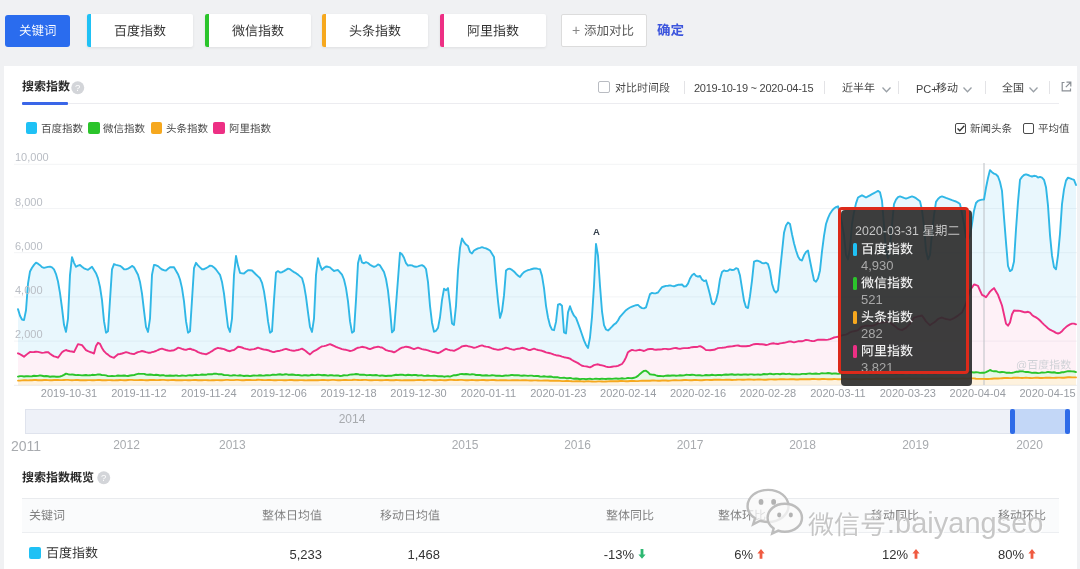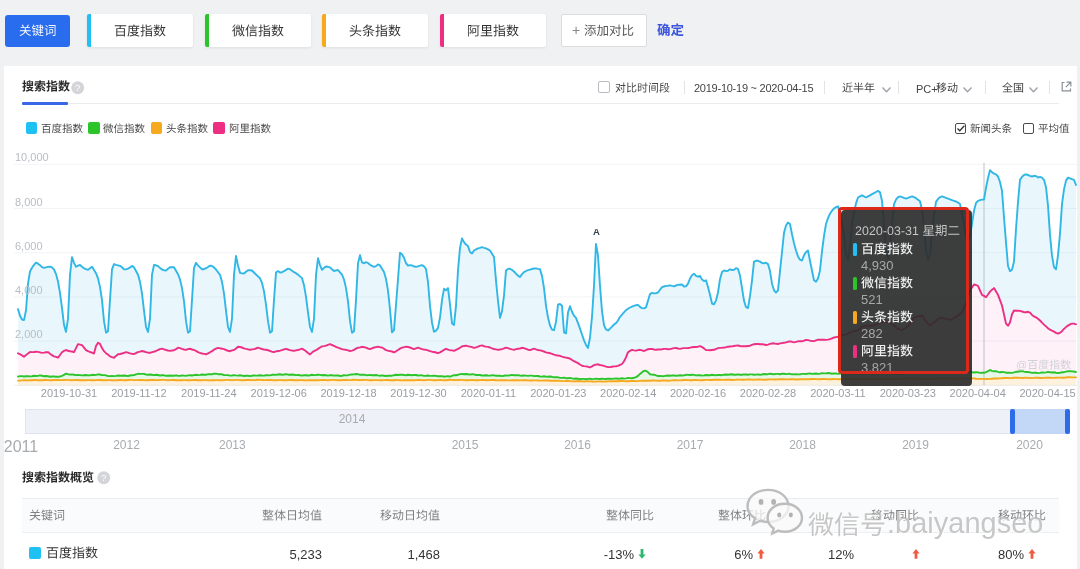--- a/index.html
+++ b/index.html
@@ -169,21 +169,21 @@
 <div class="abs" style="left:853px;top:344.5px;width:3.5px;height:13px;background:#ed2f84;border-radius:1.5px"></div>
 <svg style="position:absolute;left:861.0px;top:344.0px;overflow:visible" width="52.0" height="16.2">
     <path transform="translate(0,11.44)" fill="#f0f0f0" d="M5.0 -10.1V-9.0H10.3V-0.4C10.3 -0.1 10.3 -0.0 10.0 0.0C9.7 0.0 8.7 0.0 7.7 -0.0C7.9 0.3 8.0 0.8 8.1 1.1C9.5 1.1 10.3 1.1 10.8 0.9C11.3 0.7 11.5 0.4 11.5 -0.3V-9.0H12.6V-10.1ZM5.4 -7.3V-1.5H6.4V-2.5H9.1V-7.3ZM6.4 -6.2H8.0V-3.5H6.4ZM1.0 -10.4V1.1H2.1V-9.3H3.5C3.3 -8.4 2.9 -7.3 2.6 -6.5C3.5 -5.5 3.7 -4.6 3.7 -3.9C3.7 -3.5 3.6 -3.2 3.4 -3.1C3.3 -3.0 3.2 -3.0 3.0 -3.0C2.8 -3.0 2.6 -3.0 2.4 -3.0C2.5 -2.7 2.6 -2.2 2.6 -1.9C2.9 -1.9 3.2 -1.9 3.5 -1.9C3.8 -2.0 4.0 -2.1 4.2 -2.2C4.6 -2.5 4.8 -3.1 4.8 -3.8C4.8 -4.6 4.6 -5.5 3.7 -6.6C4.1 -7.6 4.5 -8.9 4.9 -10.0L4.1 -10.5L3.9 -10.4Z M16.2 -7.0H19.0V-5.6H16.2ZM20.1 -7.0H23.0V-5.6H20.1ZM16.2 -9.4H19.0V-8.0H16.2ZM20.1 -9.4H23.0V-8.0H20.1ZM14.6 -3.2V-2.0H18.9V-0.4H13.7V0.7H25.4V-0.4H20.2V-2.0H24.7V-3.2H20.2V-4.5H24.2V-10.5H15.0V-4.5H18.9V-3.2Z M36.8 -10.3C35.9 -9.9 34.3 -9.4 32.9 -9.1V-10.9H31.7V-7.3C31.7 -6.0 32.1 -5.7 33.8 -5.7C34.1 -5.7 36.2 -5.7 36.6 -5.7C38.0 -5.7 38.3 -6.1 38.5 -7.9C38.2 -8.0 37.6 -8.2 37.4 -8.4C37.3 -7.0 37.2 -6.8 36.5 -6.8C36.0 -6.8 34.2 -6.8 33.9 -6.8C33.1 -6.8 32.9 -6.9 32.9 -7.3V-8.1C34.5 -8.4 36.4 -8.9 37.7 -9.4ZM32.8 -1.6H36.7V-0.5H32.8ZM32.8 -2.6V-3.7H36.7V-2.6ZM31.7 -4.7V1.1H32.8V0.5H36.7V1.0H37.9V-4.7ZM28.3 -11.0V-8.4H26.5V-7.3H28.3V-4.7C27.5 -4.5 26.9 -4.3 26.4 -4.2L26.7 -3.0L28.3 -3.5V-0.3C28.3 -0.1 28.2 -0.0 28.0 -0.0C27.9 -0.0 27.3 -0.0 26.8 -0.1C26.9 0.3 27.1 0.8 27.1 1.1C28.0 1.1 28.6 1.1 29.0 0.9C29.3 0.7 29.5 0.4 29.5 -0.3V-3.8L31.1 -4.3L31.0 -5.4L29.5 -5.0V-7.3H30.9V-8.4H29.5V-11.0Z M44.7 -10.8C44.4 -10.3 44.0 -9.5 43.7 -9.1L44.5 -8.7C44.9 -9.1 45.3 -9.8 45.7 -10.3ZM40.0 -10.3C40.4 -9.8 40.7 -9.1 40.8 -8.6L41.7 -9.0C41.6 -9.5 41.3 -10.2 40.9 -10.7ZM44.1 -3.2C43.8 -2.7 43.5 -2.2 43.1 -1.7C42.6 -2.0 42.2 -2.2 41.8 -2.4L42.2 -3.2ZM40.3 -2.0C40.9 -1.7 41.6 -1.4 42.2 -1.1C41.4 -0.5 40.5 -0.1 39.5 0.1C39.7 0.3 39.9 0.7 40.0 1.0C41.2 0.7 42.3 0.2 43.2 -0.5C43.6 -0.3 44.0 -0.0 44.3 0.2L45.0 -0.6C44.7 -0.8 44.4 -1.0 44.0 -1.2C44.7 -2.0 45.2 -2.9 45.5 -4.1L44.9 -4.3L44.7 -4.3H42.7L43.0 -4.9L41.9 -5.1C41.8 -4.8 41.7 -4.5 41.6 -4.3H39.9V-3.2H41.1C40.8 -2.8 40.5 -2.3 40.3 -2.0ZM42.2 -11.0V-8.6H39.6V-7.6H41.8C41.2 -6.9 40.3 -6.2 39.4 -5.8C39.6 -5.6 39.9 -5.2 40.1 -4.9C40.8 -5.3 41.6 -5.9 42.2 -6.6V-5.2H43.3V-6.9C43.9 -6.4 44.6 -5.9 44.9 -5.6L45.6 -6.5C45.3 -6.6 44.3 -7.2 43.7 -7.6H45.9V-8.6H43.3V-11.0ZM47.1 -10.9C46.8 -8.6 46.2 -6.4 45.2 -5.0C45.4 -4.9 45.9 -4.5 46.1 -4.3C46.4 -4.7 46.6 -5.2 46.9 -5.7C47.1 -4.6 47.5 -3.5 47.9 -2.6C47.2 -1.4 46.2 -0.5 44.9 0.1C45.1 0.4 45.4 0.9 45.5 1.1C46.8 0.5 47.8 -0.4 48.5 -1.4C49.1 -0.4 49.9 0.4 50.9 1.0C51.1 0.7 51.4 0.2 51.7 0.0C50.6 -0.5 49.8 -1.4 49.2 -2.6C49.8 -3.9 50.3 -5.5 50.5 -7.4H51.4V-8.5H47.8C47.9 -9.2 48.1 -10.0 48.2 -10.7ZM49.4 -7.4C49.2 -6.0 48.9 -4.9 48.6 -3.9C48.1 -4.9 47.8 -6.1 47.6 -7.4Z"></path>
   </svg>
 <div class="abs" style="left:861px;top:359.5px;font-size:13px;color:#a8a8a8">3,821</div>
 <div class="abs" style="left:838px;top:207px;width:131px;height:166.5px;border:3px solid #dc2a1a;border-radius:4px"></div>
 <div class="abs" style="left:24.5px;top:409px;width:1045px;height:25px;background:#eef1f8;border:1px solid #dfe3ed"></div>
 <div class="abs" style="left:1014px;top:409px;width:52px;height:25px;background:#c3d7f7"></div>
 <div class="abs" style="left:1009.5px;top:409px;width:5px;height:25px;background:#2e6be8;border-radius:2px"></div>
 <div class="abs" style="left:1064.5px;top:409px;width:5px;height:25px;background:#2e6be8;border-radius:2px"></div>
-<div class="abs" style="left:1.0px;top:437.5px;width:40px;text-align:center;font-size:16px;color:#a8abaf">2011</div>
+<div class="abs" style="left:1.0px;top:437.5px;width:40px;text-align:right;font-size:14px;color:#a8abaf">2011</div>
 <div class="abs" style="left:106.5px;top:437.5px;width:40px;text-align:center;font-size:12px;color:#a8abaf">2012</div>
 <div class="abs" style="left:219.0px;top:437.5px;width:40px;text-align:left;font-size:12px;color:#a8abaf">2013</div>
 <div class="abs" style="left:332.0px;top:412px;width:40px;text-align:center;font-size:12px;color:#a8abaf">2014</div>
 <div class="abs" style="left:445.0px;top:437.5px;width:40px;text-align:center;font-size:12px;color:#a8abaf">2015</div>
 <div class="abs" style="left:557.5px;top:437.5px;width:40px;text-align:center;font-size:12px;color:#a8abaf">2016</div>
 <div class="abs" style="left:670.0px;top:437.5px;width:40px;text-align:center;font-size:12px;color:#a8abaf">2017</div>
 <div class="abs" style="left:782.5px;top:437.5px;width:40px;text-align:center;font-size:12px;color:#a8abaf">2018</div>
 <div class="abs" style="left:895.5px;top:437.5px;width:40px;text-align:center;font-size:12px;color:#a8abaf">2019</div>
 <div class="abs" style="left:1009.5px;top:437.5px;width:40px;text-align:center;font-size:12px;color:#a8abaf">2020</div>
 <svg style="position:absolute;left:22.0px;top:471.0px;overflow:visible" width="72.0" height="15.0">
@@ -216,21 +216,21 @@
     <path transform="translate(0,10.56)" fill="#808080" d="M4.1 -10.0C3.3 -9.6 1.9 -9.3 0.7 -9.0C0.8 -8.8 0.9 -8.5 0.9 -8.3C1.4 -8.4 1.9 -8.5 2.4 -8.6V-6.6H0.6V-5.8H2.2C1.8 -4.4 1.1 -2.9 0.4 -2.0C0.5 -1.8 0.8 -1.4 0.9 -1.2C1.4 -1.9 2.0 -3.1 2.4 -4.4V1.0H3.2V-4.6C3.6 -4.0 4.0 -3.3 4.2 -3.0L4.7 -3.7C4.5 -4.0 3.5 -5.2 3.2 -5.5V-5.8H4.7V-6.6H3.2V-8.8C3.7 -8.9 4.2 -9.1 4.6 -9.3ZM6.1 -7.1C6.5 -6.8 7.0 -6.5 7.3 -6.2C6.5 -5.7 5.5 -5.4 4.6 -5.2C4.8 -5.0 5.0 -4.7 5.1 -4.5C7.5 -5.1 9.8 -6.4 10.8 -8.7L10.2 -9.0L10.1 -8.9H7.8C8.1 -9.3 8.4 -9.6 8.6 -9.9L7.7 -10.1C7.1 -9.2 6.0 -8.2 4.6 -7.4C4.8 -7.3 5.0 -7.0 5.2 -6.8C5.9 -7.2 6.5 -7.7 7.1 -8.2H9.6C9.2 -7.6 8.7 -7.1 8.0 -6.6C7.7 -6.9 7.2 -7.3 6.8 -7.5ZM6.7 -2.3C7.2 -2.0 7.7 -1.6 8.1 -1.2C7.0 -0.5 5.7 0.0 4.3 0.3C4.5 0.5 4.7 0.8 4.8 1.0C7.8 0.3 10.4 -1.2 11.5 -4.4L10.9 -4.7L10.8 -4.6H8.7C8.9 -4.9 9.1 -5.2 9.3 -5.5L8.4 -5.7C7.8 -4.6 6.5 -3.4 4.7 -2.6C4.9 -2.4 5.2 -2.1 5.3 -2.0C6.4 -2.5 7.3 -3.1 8.0 -3.8H10.3C9.9 -3.0 9.4 -2.3 8.7 -1.8C8.4 -2.1 7.8 -2.5 7.4 -2.8Z M13.1 -9.1V-8.3H17.7V-9.1ZM19.8 -9.9C19.8 -9.0 19.8 -8.2 19.8 -7.3H18.1V-6.4H19.8C19.6 -3.7 19.1 -1.2 17.5 0.3C17.7 0.4 18.0 0.7 18.2 0.9C20.0 -0.7 20.5 -3.5 20.7 -6.4H22.4C22.3 -2.2 22.2 -0.6 21.8 -0.2C21.7 -0.1 21.6 -0.0 21.4 -0.0C21.1 -0.0 20.5 -0.0 19.8 -0.1C20.0 0.1 20.1 0.5 20.1 0.8C20.7 0.8 21.4 0.8 21.7 0.8C22.1 0.7 22.4 0.6 22.6 0.3C23.0 -0.2 23.2 -1.9 23.3 -6.9C23.3 -7.0 23.3 -7.3 23.3 -7.3H20.7C20.7 -8.2 20.7 -9.0 20.7 -9.9ZM13.1 -0.5 13.1 -0.5V-0.5C13.4 -0.7 13.8 -0.8 17.1 -1.6L17.4 -0.8L18.1 -1.0C17.9 -1.9 17.4 -3.3 16.9 -4.4L16.2 -4.2C16.4 -3.6 16.7 -3.0 16.9 -2.3L14.0 -1.7C14.5 -2.8 14.9 -4.2 15.2 -5.4H17.9V-6.2H12.6V-5.4H14.3C14.0 -4.0 13.5 -2.6 13.3 -2.2C13.1 -1.7 13.0 -1.4 12.8 -1.4C12.9 -1.1 13.0 -0.7 13.1 -0.5Z M32.1 -5.9C33.0 -4.9 34.1 -3.5 34.6 -2.7L35.3 -3.3C34.8 -4.1 33.7 -5.4 32.8 -6.4ZM24.4 -1.2 24.7 -0.4C25.6 -0.7 26.9 -1.2 28.1 -1.6L28.0 -2.4L26.8 -2.0V-5.0H27.8V-5.8H26.8V-8.4H28.1V-9.3H24.5V-8.4H25.9V-5.8H24.7V-5.0H25.9V-1.7ZM28.7 -9.3V-8.4H31.8C31.0 -6.3 29.7 -4.5 28.2 -3.3C28.5 -3.1 28.8 -2.7 29.0 -2.5C29.8 -3.3 30.6 -4.2 31.2 -5.3V0.9H32.1V-6.9C32.3 -7.4 32.6 -7.9 32.7 -8.4H35.3V-9.3Z M37.5 0.9C37.8 0.7 38.2 0.5 41.5 -0.6C41.5 -0.8 41.4 -1.2 41.4 -1.5L38.5 -0.6V-5.5H41.5V-6.4H38.5V-9.9H37.5V-0.8C37.5 -0.3 37.3 -0.0 37.1 0.1C37.2 0.3 37.4 0.6 37.5 0.9ZM42.4 -10.0V-1.0C42.4 0.3 42.7 0.6 43.9 0.6C44.1 0.6 45.5 0.6 45.7 0.6C47.0 0.6 47.2 -0.2 47.3 -2.6C47.1 -2.6 46.7 -2.8 46.4 -3.0C46.4 -0.8 46.3 -0.2 45.7 -0.2C45.4 -0.2 44.2 -0.2 44.0 -0.2C43.4 -0.2 43.3 -0.3 43.3 -1.0V-4.5C44.7 -5.3 46.1 -6.2 47.1 -7.1L46.4 -7.9C45.6 -7.1 44.5 -6.2 43.3 -5.5V-10.0Z"></path>
   </svg>
 <div class="abs" style="left:29px;top:547px;width:12px;height:12px;background:#1fc1f5;border-radius:2px"></div>
 <svg style="position:absolute;left:46.0px;top:546.0px;overflow:visible" width="52.0" height="16.2">
     <path transform="translate(0,11.44)" fill="#333333" d="M2.3 -7.3V1.1H3.3V0.2H9.9V1.1H10.9V-7.3H6.5C6.6 -7.9 6.8 -8.6 7.0 -9.3H12.2V-10.2H0.8V-9.3H5.8C5.7 -8.6 5.6 -7.9 5.5 -7.3ZM3.3 -3.1H9.9V-0.7H3.3ZM3.3 -4.0V-6.4H9.9V-4.0Z M18.0 -8.4V-7.2H15.9V-6.4H18.0V-4.3H23.1V-6.4H25.2V-7.2H23.1V-8.4H22.1V-7.2H19.0V-8.4ZM22.1 -6.4V-5.1H19.0V-6.4ZM22.8 -2.6C22.3 -2.0 21.5 -1.4 20.5 -1.0C19.6 -1.4 18.9 -2.0 18.3 -2.6ZM16.1 -3.4V-2.6H17.8L17.4 -2.5C17.9 -1.7 18.6 -1.1 19.5 -0.6C18.2 -0.2 16.9 0.0 15.5 0.1C15.6 0.4 15.8 0.7 15.9 1.0C17.5 0.8 19.1 0.5 20.5 -0.1C21.8 0.5 23.3 0.8 24.9 1.0C25.1 0.8 25.3 0.4 25.5 0.2C24.1 0.1 22.7 -0.2 21.6 -0.6C22.7 -1.2 23.7 -2.0 24.3 -3.2L23.7 -3.5L23.5 -3.4ZM19.1 -10.8C19.3 -10.4 19.5 -10.0 19.7 -9.6H14.6V-6.1C14.6 -4.1 14.5 -1.4 13.5 0.6C13.7 0.7 14.2 0.9 14.4 1.0C15.4 -1.0 15.6 -4.0 15.6 -6.1V-8.7H25.3V-9.6H20.8C20.6 -10.0 20.4 -10.6 20.1 -11.0Z M36.9 -10.2C35.9 -9.7 34.2 -9.3 32.7 -8.9V-10.9H31.7V-7.2C31.7 -6.0 32.1 -5.8 33.6 -5.8C34.0 -5.8 36.3 -5.8 36.7 -5.8C38.0 -5.8 38.3 -6.2 38.4 -7.9C38.2 -8.0 37.7 -8.1 37.5 -8.3C37.5 -6.9 37.3 -6.6 36.6 -6.6C36.1 -6.6 34.1 -6.6 33.7 -6.6C32.9 -6.6 32.7 -6.7 32.7 -7.2V-8.1C34.4 -8.4 36.3 -8.9 37.6 -9.4ZM32.7 -1.7H36.9V-0.4H32.7ZM32.7 -2.5V-3.8H36.9V-2.5ZM31.7 -4.7V1.0H32.7V0.4H36.9V1.0H37.9V-4.7ZM28.4 -10.9V-8.3H26.6V-7.4H28.4V-4.6L26.4 -4.0L26.7 -3.1L28.4 -3.6V-0.1C28.4 0.1 28.3 0.1 28.1 0.1C28.0 0.1 27.4 0.1 26.8 0.1C27.0 0.4 27.1 0.8 27.1 1.0C28.0 1.0 28.5 1.0 28.9 0.9C29.2 0.7 29.3 0.4 29.3 -0.1V-3.9L31.1 -4.4L31.0 -5.3L29.3 -4.8V-7.4H30.9V-8.3H29.3V-10.9Z M44.8 -10.7C44.5 -10.2 44.1 -9.4 43.8 -8.9L44.4 -8.6C44.8 -9.1 45.2 -9.7 45.6 -10.3ZM40.1 -10.3C40.5 -9.8 40.8 -9.0 41.0 -8.6L41.7 -8.9C41.6 -9.4 41.2 -10.1 40.9 -10.6ZM44.3 -3.4C44.0 -2.7 43.6 -2.1 43.1 -1.6C42.6 -1.9 42.1 -2.1 41.6 -2.3C41.8 -2.7 42.0 -3.0 42.2 -3.4ZM40.4 -2.0C41.1 -1.7 41.8 -1.4 42.4 -1.1C41.6 -0.5 40.6 -0.1 39.5 0.2C39.7 0.4 39.9 0.7 40.0 0.9C41.2 0.6 42.3 0.1 43.2 -0.7C43.7 -0.4 44.1 -0.1 44.4 0.1L45.0 -0.6C44.7 -0.8 44.3 -1.0 43.9 -1.2C44.6 -2.0 45.1 -2.9 45.4 -4.0L44.9 -4.2L44.7 -4.2H42.6L42.9 -4.9L42.0 -5.0C41.9 -4.8 41.8 -4.5 41.7 -4.2H39.9V-3.4H41.3C41.0 -2.9 40.7 -2.4 40.4 -2.0ZM42.3 -10.9V-8.5H39.6V-7.7H42.0C41.4 -6.9 40.4 -6.0 39.5 -5.7C39.7 -5.5 39.9 -5.1 40.0 -4.9C40.8 -5.3 41.7 -6.1 42.3 -6.8V-5.3H43.3V-7.0C43.9 -6.6 44.7 -6.0 45.0 -5.7L45.5 -6.4C45.2 -6.6 44.1 -7.3 43.4 -7.7H45.9V-8.5H43.3V-10.9ZM47.2 -10.8C46.9 -8.5 46.3 -6.3 45.3 -5.0C45.5 -4.8 45.8 -4.5 46.0 -4.4C46.3 -4.9 46.6 -5.4 46.9 -6.1C47.2 -4.8 47.5 -3.6 48.0 -2.6C47.3 -1.4 46.3 -0.4 44.9 0.3C45.0 0.5 45.3 0.9 45.4 1.1C46.7 0.4 47.7 -0.5 48.5 -1.7C49.2 -0.6 50.0 0.3 51.0 0.9C51.1 0.7 51.4 0.3 51.6 0.2C50.5 -0.4 49.7 -1.4 49.0 -2.6C49.7 -3.9 50.2 -5.5 50.4 -7.5H51.3V-8.4H47.6C47.8 -9.1 48.0 -9.9 48.1 -10.7ZM49.5 -7.5C49.3 -6.0 49.0 -4.7 48.5 -3.6C48.0 -4.8 47.7 -6.1 47.4 -7.5Z"></path>
   </svg>
 <div class="abs" style="left:242px;top:546.5px;width:80px;text-align:right;font-size:13px;color:#333">5,233</div>
 <div class="abs" style="left:360px;top:546.5px;width:80px;text-align:right;font-size:13px;color:#333">1,468</div>
 <div class="abs" style="left:554px;top:546.5px;width:80px;text-align:right;font-size:13px;color:#333">-13%</div>
 <div class="abs" style="left:673px;top:546.5px;width:80px;text-align:right;font-size:13px;color:#333">6%</div>
-<div class="abs" style="left:828px;top:546.5px;width:80px;text-align:left;font-size:13px;color:#333">12%</div>
+<div class="abs" style="left:828px;top:546.5px;width:80px;text-align:right;font-size:13px;color:#333">12%</div>
 <div class="abs" style="left:944px;top:546.5px;width:80px;text-align:right;font-size:13px;color:#333">80%</div>
 <svg class="abs" style="left:638px;top:548.5px" width="8" height="10">
     <path d="M4 9.8 L7.6 5.4 L5.4 5.4 L5.4 0 L2.6 0 L2.6 5.4 L0.4 5.4 Z" fill="#2eb872"></path>
   </svg>
 <svg class="abs" style="left:757px;top:548.5px" width="8" height="10">
     <path d="M4 0 L7.6 4.4 L5.4 4.4 L5.4 9.8 L2.6 9.8 L2.6 4.4 L0.4 4.4 Z" fill="#f05b41"></path>
   </svg>
 <svg class="abs" style="left:912px;top:548.5px" width="8" height="10">
     <path d="M4 0 L7.6 4.4 L5.4 4.4 L5.4 9.8 L2.6 9.8 L2.6 4.4 L0.4 4.4 Z" fill="#f05b41"></path>
   </svg>

